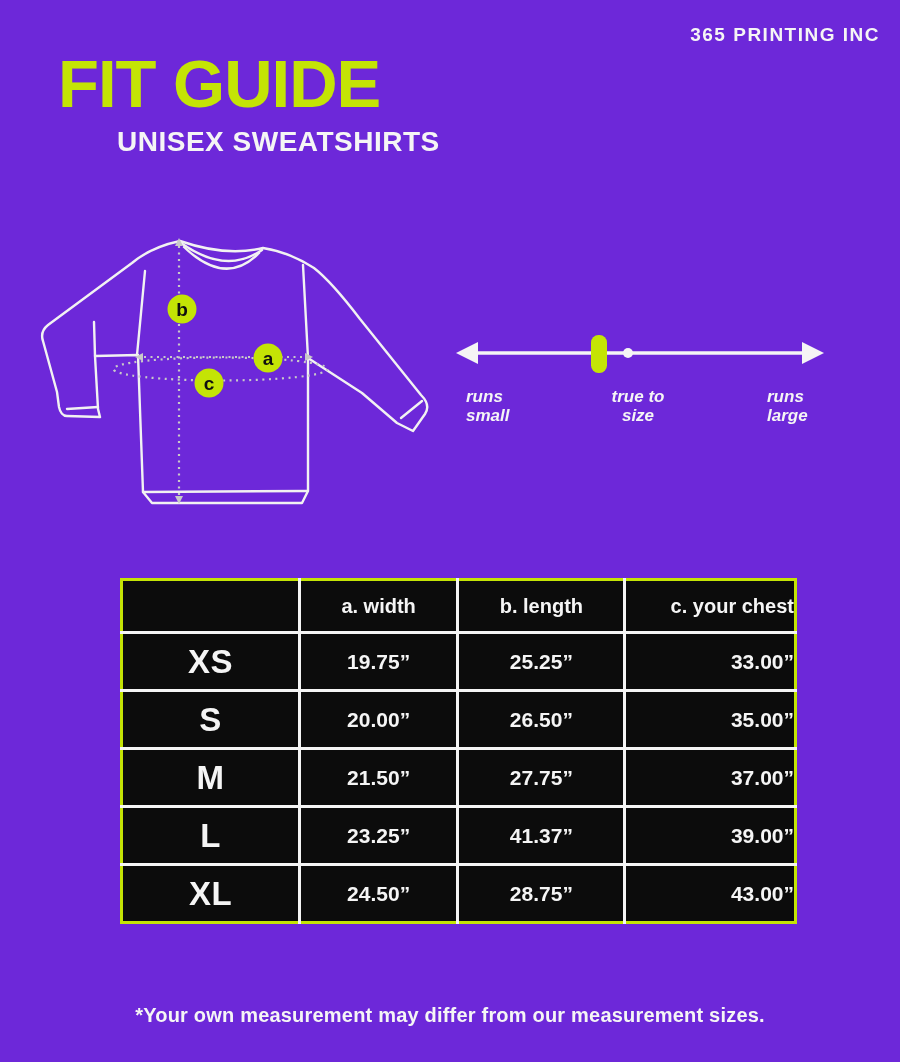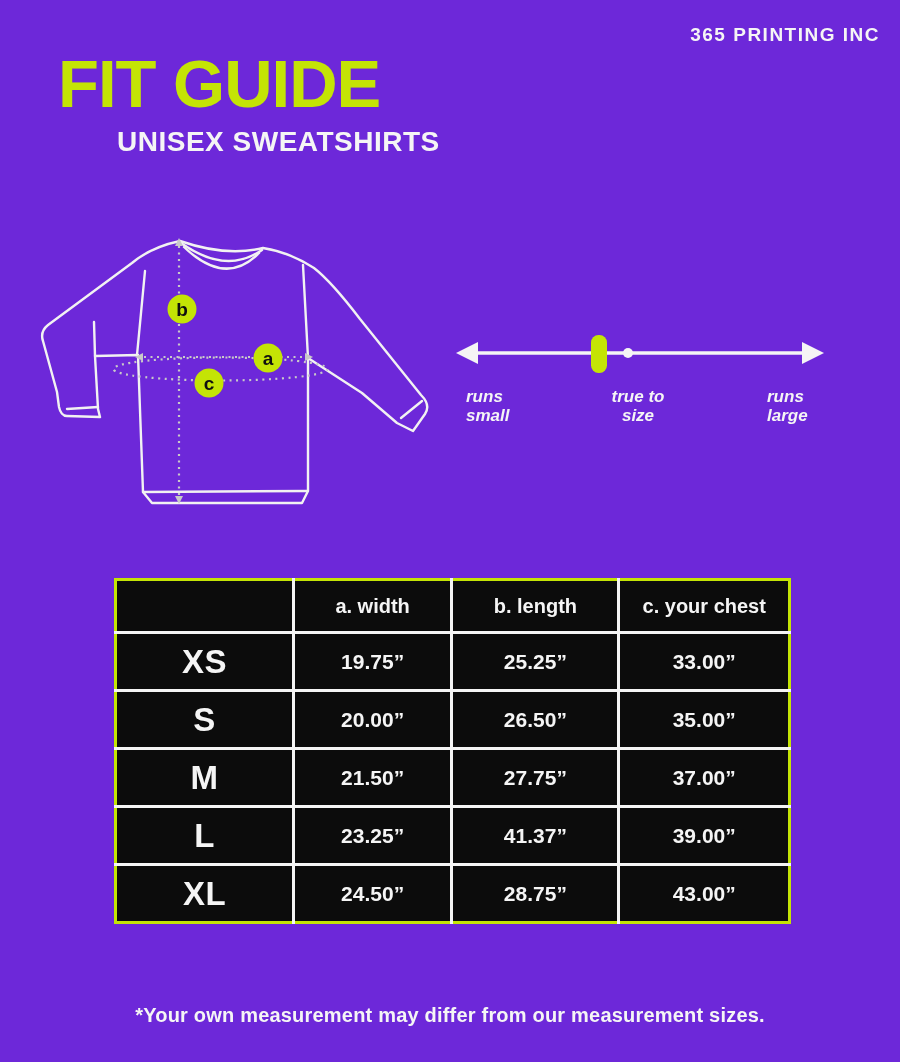--- a/index.html
+++ b/index.html
@@ -23,33 +23,33 @@
   .scale-svg{position:absolute;left:450px;top:330px;}
   .scale-label{
     position:absolute;top:388px;font-size:17px;font-weight:bold;line-height:1.1;
     color:#f5f5f5;
   }
   .scale-label span{display:block;font-style:italic;}
   .lbl-small{left:466px;}
   .lbl-true{left:588px;width:100px;text-align:center;}
   .lbl-large{left:767px;}
   table.size-table{
-    position:absolute;left:114px;top:578px;width:677px;
+    position:absolute;left:120px;top:578px;width:677px;
     border-collapse:collapse;table-layout:fixed;
     border:3px solid #c4e405;background:#0c0c0c;
   }
   .size-table td{
     border:3px solid #f5f5f5;text-align:center;vertical-align:middle;
     color:#f5f5f5;font-weight:bold;padding:0;
   }
   .size-table thead tr{height:53px;}
   .size-table tbody tr{height:58px;}
   .size-table thead td{border-top:none;font-size:20px;}
   .size-table td:first-child{border-left:none;}
-  .size-table td:last-child{border-right:none;}
+  .size-table td:last-child{border-right:none;text-align:right;}
   .size-table tr:last-child td{border-bottom:none;}
   .size-table tbody td.size-cell{font-size:33px;letter-spacing:.5px;}
   .size-table tbody td{font-size:21px;}
   .footnote{
     position:absolute;left:0;top:1004px;width:100%;text-align:center;
     font-size:20px;font-weight:bold;letter-spacing:.2px;color:#f5f5f5;
   }
 </style>
 </head>
 <body>

